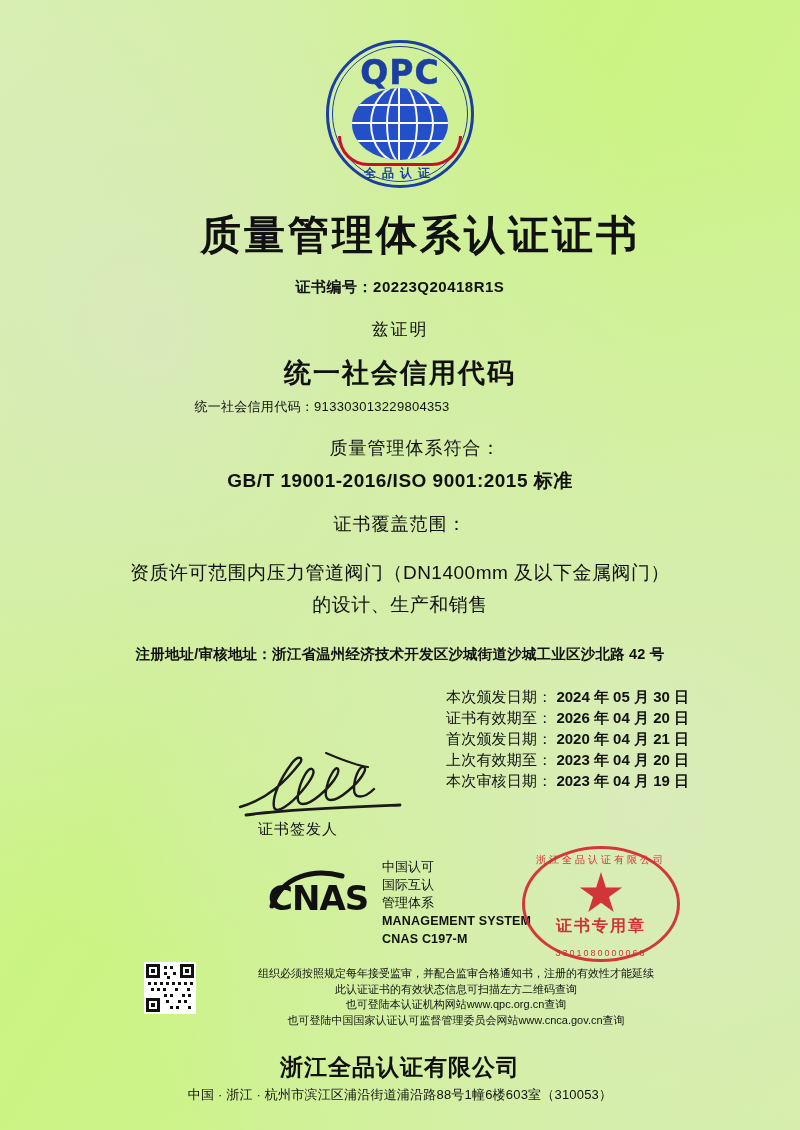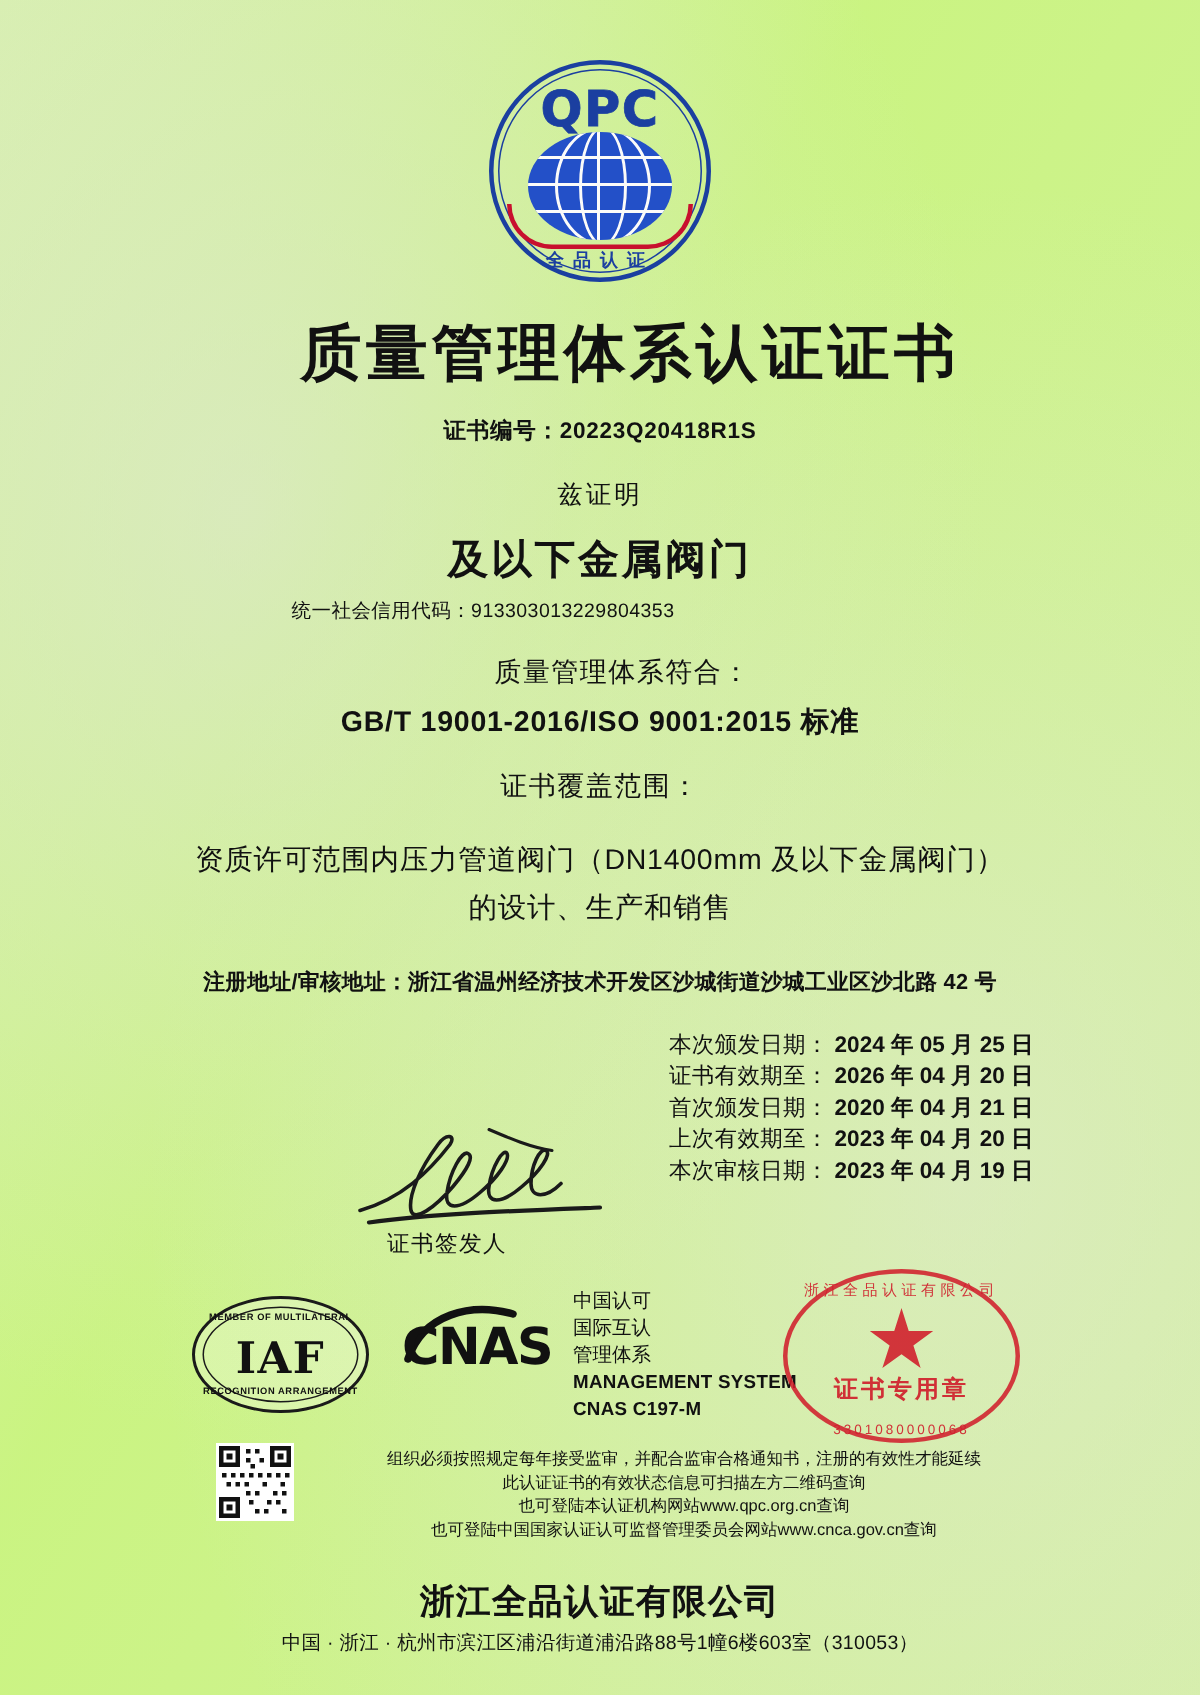--- a/index.html
+++ b/index.html
@@ -499,33 +499,33 @@
           <div class="ell" style="left:34px; width:28px;"></div>
         </div>
         <div class="redband"></div>
         <div class="arc-text">全品认证</div>
       </div>
     </div>
 
     <div class="main-title">质量管理体系认证证书</div>
     <div class="cert-no">证书编号：20223Q20418R1S</div>
     <div class="hereby">兹证明</div>
-    <div class="company">及以下金属阀门</div>
+    <div class="company">统一社会信用代码</div>
     <div class="credit-code">统一社会信用代码：913303013229804353</div>
     <div class="conform-label">质量管理体系符合：</div>
     <div class="standard">GB/T 19001-2016/ISO 9001:2015 标准</div>
     <div class="scope-label">证书覆盖范围：</div>
     <div class="scope-line1">资质许可范围内压力管道阀门（DN1400mm 及以下金属阀门）</div>
     <div class="scope-line2">的设计、生产和销售</div>
     <div class="address">注册地址/审核地址：浙江省温州经济技术开发区沙城街道沙城工业区沙北路 42 号</div>
 
     <div class="dates">
       <div class="row">
         <span class="lbl">本次颁发日期：</span>
-        <span class="val">2024 年 05 月 25 日</span>
+        <span class="val">2024 年 05 月 30 日</span>
       </div>
       <div class="row">
         <span class="lbl">证书有效期至：</span>
         <span class="val">2026 年 04 月 20 日</span>
       </div>
       <div class="row">
         <span class="lbl">首次颁发日期：</span>
         <span class="val">2020 年 04 月 21 日</span>
       </div>
       <div class="row">
@@ -540,27 +540,20 @@
 
     <div class="signature">
       <svg width="200" height="80" viewBox="0 0 200 80">
         <path d="M12,62 C40,54 58,36 72,18 C76,12 70,10 64,18 C52,34 44,52 46,62 C48,70 62,60 74,46 C84,34 88,26 84,24 C80,22 72,36 70,50 C68,62 78,62 92,50 C104,40 112,28 110,24 C108,20 100,32 98,46 C96,58 106,58 120,46 C132,36 140,24 136,22 C132,20 126,32 126,44 C126,54 136,54 146,44" fill="none" stroke="#1a1a1a" stroke-width="2.4" stroke-linecap="round"></path>
         <path d="M18,70 C60,64 120,62 172,60" fill="none" stroke="#1a1a1a" stroke-width="2.8" stroke-linecap="round"></path>
         <path d="M98,8 C112,14 126,20 140,22" fill="none" stroke="#1a1a1a" stroke-width="2" stroke-linecap="round"></path>
       </svg>
     </div>
     <div class="sign-label">证书签发人</div>
 
-    <div class="iaf">
-      <div class="oval"></div>
-      <div class="oval2"></div>
-      <div class="top-arc">MEMBER OF MULTILATERAL</div>
-      <div class="iaf-text">IAF</div>
-      <div class="bot-arc">RECOGNITION ARRANGEMENT</div>
-    </div>
 
     <div class="cnas-swoosh">
       <svg width="106" height="58" viewBox="0 0 106 58">
         <path d="M4,40 C14,10 46,2 74,10" fill="none" stroke="#111" stroke-width="5" stroke-linecap="round"></path>
       </svg>
     </div>
     <div class="cnas">CNAS</div>
     <div class="cnas-right">
       <div>中国认可</div>
       <div>国际互认</div>

